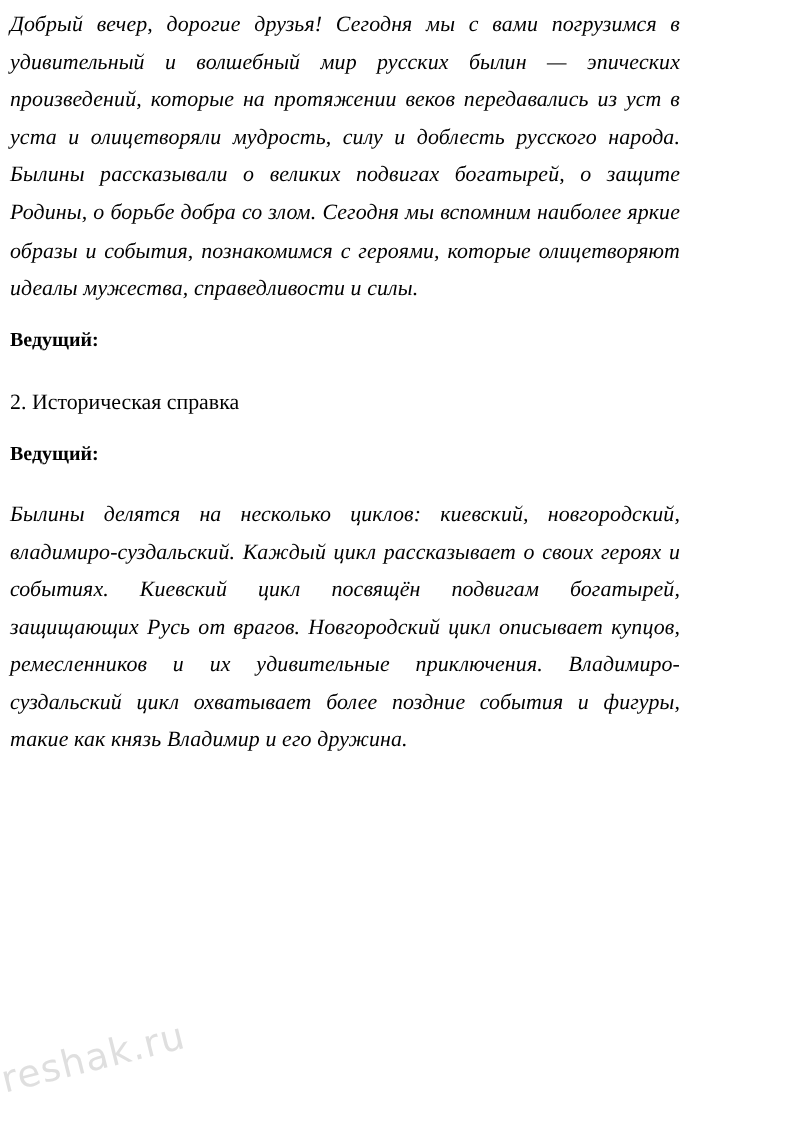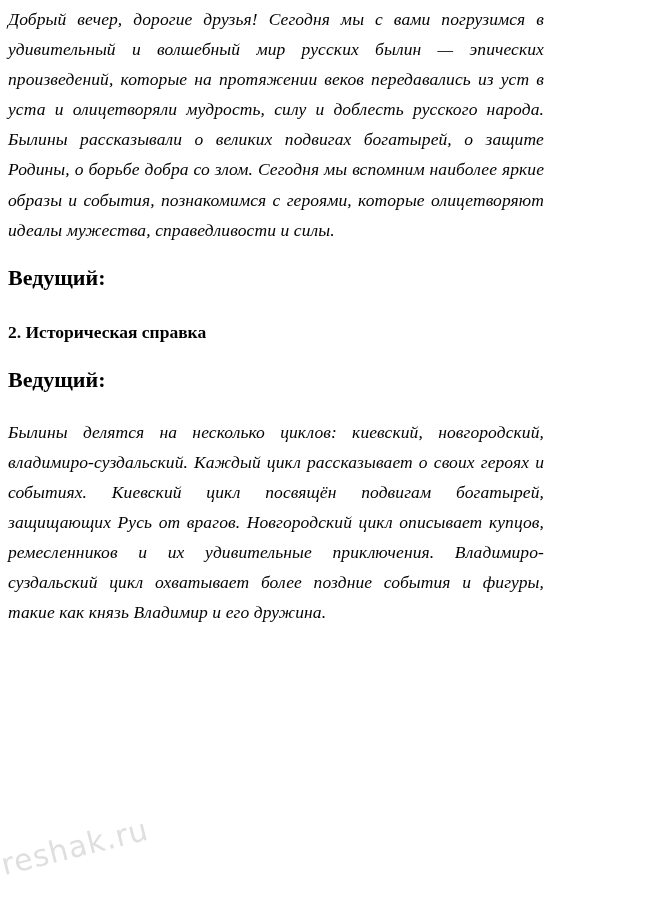--- a/index.html
+++ b/index.html
@@ -28,27 +28,27 @@
     line-height: 1.72;
     text-align: justify;
     margin: 0 0 6px 0;
     letter-spacing: 0.1px;
   }
   .para.first {
     margin-top: 0;
   }
   .speaker {
     font-weight: bold;
-    font-size: 22px;
+    font-size: 16px;
     line-height: 1.72;
     margin: 14px 0 10px 0;
     text-align: left;
   }
   .heading {
-    font-weight: bold;
+    font-weight: normal;
     font-size: 17.5px;
     line-height: 1.72;
     margin: 20px 0 6px 0;
     text-align: left;
   }
   .spacer-sm { height: 8px; }
 
   
   .watermark {
     position: absolute;

